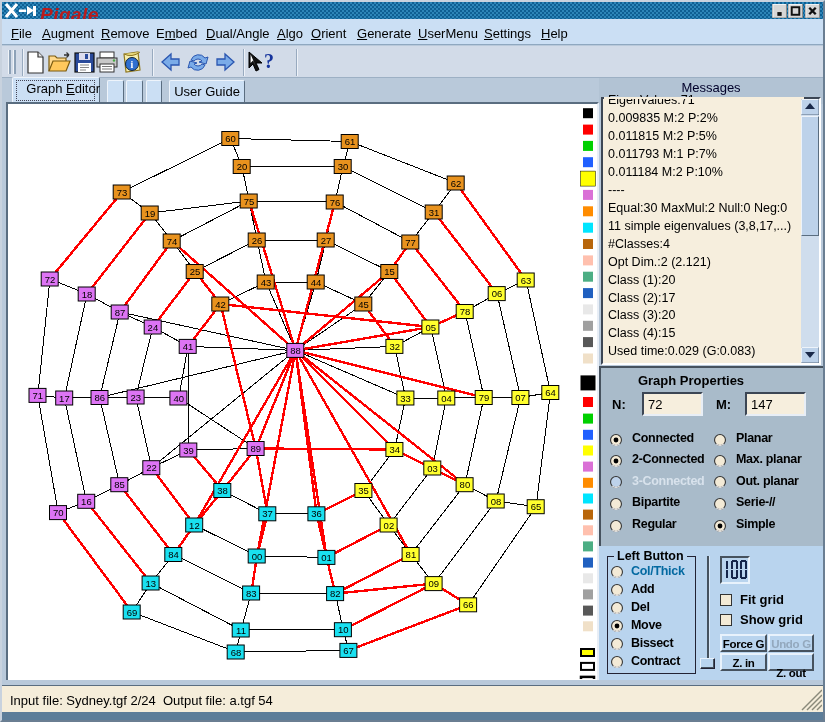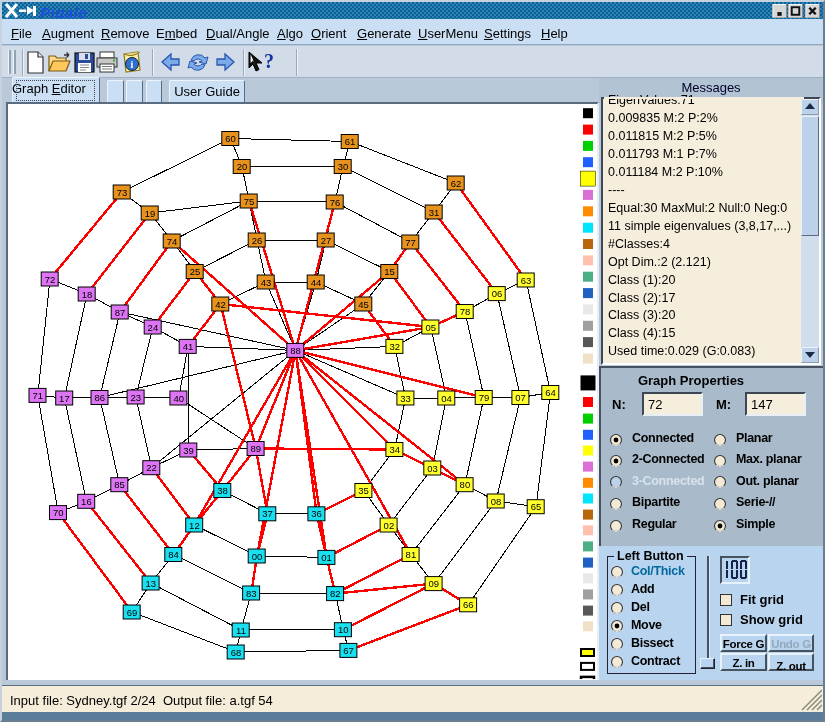--- a/index.html
+++ b/index.html
@@ -10,21 +10,21 @@
 <div class="abs" style="left:0;top:0;width:825px;height:722px;border:2px solid #c8d2de;border-right-color:#6a7e92;border-bottom-color:#6a7e92;z-index:50;pointer-events:none"></div>
 <div class="abs" style="left:2px;top:2px;width:821px;height:17px;background:#0e5f93;
 background-image:radial-gradient(circle at 1px 1px,#2c85b8 0.85px,rgba(0,0,0,0) 1.1px),radial-gradient(circle at 1px 1px,#2c85b8 0.85px,rgba(0,0,0,0) 1.1px);
 background-size:4px 4px,4px 4px;background-position:0 0,2px 2px;"></div>
 <svg class="abs" style="left:5px;top:3px" width="34" height="15" viewBox="0 0 34 15">
 <path d="M1 1 L12 14 M12 1 L1 14" stroke="#fff" stroke-width="3"></path>
 <rect x="14" y="6.5" width="7" height="2.5" fill="#fff"></rect>
 <path d="M22 3 L29 7.5 L22 12 Z" fill="#fff"></path>
     <rect x="28" y="3" width="3" height="10" fill="#fff"></rect>
 </svg>
-<div class="abs" style="left:40px;top:4px;color:#1d4ed8;font-size:15px;font-style:italic;font-weight:bold;letter-spacing:0.5px">Pigale</div>
+<div class="abs" style="left:40px;top:4px;color:#b91c1c;font-size:19px;font-style:italic;font-weight:bold;letter-spacing:0.5px">Pigale</div>
 <svg class="abs" style="left:772px;top:4px" width="15" height="14" viewBox="0 0 13 13">
 <rect x="0" y="0" width="13" height="13" fill="#d6d6d6" stroke="#8a8a8a" stroke-width="1"></rect>
 <path d="M0.5 12.5 V0.5 H12.5" stroke="#f2f2f2" fill="none"></path>
     <rect x="4.5" y="7.5" width="4" height="3.5" fill="#111"></rect>
   </svg>
 <svg class="abs" style="left:788px;top:4px" width="15" height="14" viewBox="0 0 13 13">
 <rect x="0" y="0" width="13" height="13" fill="#d6d6d6" stroke="#8a8a8a" stroke-width="1"></rect>
 <path d="M0.5 12.5 V0.5 H12.5" stroke="#f2f2f2" fill="none"></path>
     <rect x="3" y="3" width="7" height="7" fill="none" stroke="#111" stroke-width="1.8"></rect>
   </svg>
@@ -103,21 +103,21 @@
       <path d="M5.5 3 l0 11 3 -3 3.2 6.6" fill="#fff" stroke="none" transform="scale(0.8) translate(1.5,1)"></path>
       <text x="19" y="17" font-size="20" font-weight="bold" fill="#16349c" font-family="Liberation Serif">?</text>
     </g>
 </svg>
 <div class="abs" style="left:22px;top:49px;width:2px;height:27px;border-left:1px solid #98aabf;border-right:1px solid #eef2f8"></div>
 <div class="abs" style="left:152px;top:49px;width:2px;height:27px;border-left:1px solid #98aabf;border-right:1px solid #eef2f8"></div>
 <div class="abs" style="left:243px;top:49px;width:2px;height:27px;border-left:1px solid #98aabf;border-right:1px solid #eef2f8"></div>
 <div class="abs" style="left:296px;top:49px;width:2px;height:27px;border-left:1px solid #98aabf;border-right:1px solid #eef2f8"></div>
 <div class="abs" style="left:2px;top:78px;width:821px;height:26px;background:#b9c9da"></div>
 <div class="abs" style="left:12px;top:77px;width:88px;height:27px;background:#cbdff4;border:1px solid #5a6d80;border-bottom:none;border-top-color:#eef4fb;border-left-color:#eef4fb;border-radius:2px 2px 0 0"></div>
-<div class="abs" style="left:12px;top:81px;width:88px;text-align:left;font-size:13px;">Graph <u>E</u>ditor</div>
+<div class="abs" style="left:12px;top:81px;width:88px;text-align:right;font-size:13px;">Graph <u>E</u>ditor</div>
 <div class="abs" style="left:16px;top:80px;width:79px;height:21px;border:1px dotted #445;"></div>
 <div class="abs" style="left:107px;top:80px;width:17px;height:24px;background:#cbdff4;border:1px solid #5a6d80;border-bottom:none;border-top-color:#eef4fb;border-left-color:#eef4fb;border-radius:2px 2px 0 0"></div>
 <div class="abs" style="left:126px;top:80px;width:17px;height:24px;background:#cbdff4;border:1px solid #5a6d80;border-bottom:none;border-top-color:#eef4fb;border-left-color:#eef4fb;border-radius:2px 2px 0 0"></div>
 <div class="abs" style="left:146px;top:80px;width:16px;height:24px;background:#cbdff4;border:1px solid #5a6d80;border-bottom:none;border-top-color:#eef4fb;border-left-color:#eef4fb;border-radius:2px 2px 0 0"></div>
 <div class="abs" style="left:169px;top:80px;width:76px;height:24px;background:#cbdff4;border:1px solid #5a6d80;border-bottom:none;border-top-color:#eef4fb;border-left-color:#eef4fb;border-radius:2px 2px 0 0"></div>
 <div class="abs" style="left:169px;top:84px;width:76px;text-align:center;font-size:13px;">User Guide</div>
 <div class="abs" style="left:6px;top:102px;width:593px;height:580px;background:#fff;border:2px solid #5a6d80;border-right-color:#e8eef6;border-bottom-color:#e8eef6"></div>
 <svg width="588" height="575" viewBox="0 0 588 575" style="position:absolute;left:9px;top:104px">
 <path d="M221.5 34.5L233.0 62.5M233.0 62.5L240.0 97.0M240.0 97.0L248.0 136.0M248.0 136.0L257.0 178.0M341.0 37.5L334.0 62.5M334.0 62.5L326.0 98.0M326.0 98.0L317.0 136.0M317.0 136.0L307.0 178.0M447.0 79.0L425.0 108.0M425.0 108.0L401.5 138.0M380.5 167.5L354.5 200.0M517.0 176.0L488.0 189.6M488.0 189.6L456.0 207.5M421.7 223.0L385.7 242.4M541.5 288.5L511.6 293.5M511.6 293.5L475.0 293.5M475.0 293.5L437.5 294.0M437.5 294.0L396.6 294.0M527.0 402.7L487.0 397.0M487.0 397.0L455.9 380.7M455.9 380.7L423.5 364.0M423.5 364.0L385.7 345.5M424.8 479.6L401.9 450.5M401.9 450.5L379.9 421.0M379.9 421.0L354.6 386.5M339.6 546.4L334.2 525.7M334.2 525.7L326.3 489.6M227.0 548.0L232.0 526.0M232.0 526.0L242.3 489.0M123.0 508.0L141.8 479.0M141.8 479.0L164.6 450.5M49.2 408.6L77.4 397.3M77.4 397.3L110.6 380.7M110.6 380.7L142.6 363.7M142.6 363.7L179.5 346.0M28.8 291.4L55.4 294.0M55.4 294.0L90.7 293.5M90.7 293.5L126.8 293.0M126.8 293.0L169.7 294.0M41.0 175.0L78.0 190.0M78.0 190.0L111.0 208.0M111.0 208.0L143.9 223.0M143.9 223.0L179.0 242.4M113.0 88.0L141.0 109.0M141.0 109.0L163.0 137.0M163.0 137.0L186.0 167.5M221.5 34.5L341.0 37.5M341.0 37.5L447.0 79.0M517.0 176.0L541.5 288.5M541.5 288.5L527.0 402.7M527.0 402.7L459.3 500.8M339.6 546.4L227.0 548.0M227.0 548.0L123.0 508.0M49.2 408.6L28.8 291.4M28.8 291.4L41.0 175.0M113.0 88.0L221.5 34.5M233.0 62.5L334.0 62.5M334.0 62.5L425.0 108.0M488.0 189.6L511.6 293.5M511.6 293.5L487.0 397.0M487.0 397.0L424.8 479.6M334.2 525.7L232.0 526.0M232.0 526.0L141.8 479.0M141.8 479.0L77.4 397.3M77.4 397.3L55.4 294.0M55.4 294.0L78.0 190.0M141.0 109.0L240.0 97.0M240.0 97.0L326.0 98.0M326.0 98.0L401.5 138.0M456.0 207.5L475.0 293.5M475.0 293.5L455.9 380.7M455.9 380.7L401.9 450.5M326.3 489.6L242.3 489.0M242.3 489.0L164.6 450.5M164.6 450.5L110.6 380.7M110.6 380.7L90.7 293.5M90.7 293.5L111.0 208.0M163.0 137.0L240.0 97.0M248.0 136.0L317.0 136.0M317.0 136.0L380.5 167.5M421.7 223.0L437.5 294.0M437.5 294.0L423.5 364.0M423.5 364.0L379.9 421.0M317.6 453.4L248.0 452.0M248.0 452.0L185.4 421.0M142.6 363.7L126.8 293.0M126.8 293.0L143.9 223.0M186.0 167.5L248.0 136.0M257.0 178.0L307.0 178.0M307.0 178.0L354.5 200.0M385.7 242.4L396.6 294.0M396.6 294.0L385.7 345.5M385.7 345.5L354.6 386.5M307.6 409.8L258.5 409.8M258.5 409.8L213.6 386.5M169.7 294.0L179.0 242.4M211.5 200.0L257.0 178.0M179.0 242.4L179.5 346.0M286.5 246.4L257.0 178.0M286.5 246.4L307.0 178.0M286.5 246.4L354.5 200.0M286.5 246.4L385.7 242.4M286.5 246.4L396.6 294.0M286.5 246.4L179.0 242.4M286.5 246.4L111.0 208.0M286.5 246.4L90.7 293.5M286.5 246.4L142.6 363.7M246.8 344.5L179.5 346.0M246.8 344.5L169.7 294.0" stroke="#000" stroke-width="1" fill="none" shape-rendering="crispEdges"></path>
 <path d="M401.5 138.0L380.5 167.5M456.0 207.5L421.7 223.0M459.3 500.8L424.8 479.6M326.3 489.6L317.6 453.4M317.6 453.4L307.6 409.8M242.3 489.0L248.0 452.0M248.0 452.0L258.5 409.8M164.6 450.5L185.4 421.0M185.4 421.0L213.6 386.5M186.0 167.5L211.5 200.0M447.0 79.0L517.0 176.0M459.3 500.8L339.6 546.4M123.0 508.0L49.2 408.6M41.0 175.0L113.0 88.0M424.8 479.6L334.2 525.7M425.0 108.0L488.0 189.6M78.0 190.0L141.0 109.0M401.5 138.0L456.0 207.5M401.9 450.5L326.3 489.6M111.0 208.0L163.0 137.0M380.5 167.5L421.7 223.0M379.9 421.0L317.6 453.4M185.4 421.0L142.6 363.7M143.9 223.0L186.0 167.5M354.5 200.0L385.7 242.4M354.6 386.5L307.6 409.8M213.6 386.5L179.5 346.0M179.0 242.4L211.5 200.0M286.5 246.4L163.0 137.0M286.5 246.4L240.0 97.0M286.5 246.4L326.0 98.0M286.5 246.4L380.5 167.5M286.5 246.4L421.7 223.0M286.5 246.4L475.0 293.5M286.5 246.4L455.9 380.7M286.5 246.4L401.9 450.5M286.5 246.4L385.7 345.5M286.5 246.4L307.6 409.8M286.5 246.4L248.0 452.0M286.5 246.4L317.6 453.4M286.5 246.4L185.4 421.0M286.5 246.4L246.8 344.5M246.8 344.5L385.7 345.5M246.8 344.5L258.5 409.8M246.8 344.5L213.6 386.5M211.5 200.0L421.7 223.0M385.7 345.5L455.9 380.7M110.6 380.7L164.6 450.5M77.4 397.3L141.8 479.0M326.3 489.6L424.8 479.6M211.5 200.0L246.8 344.5" stroke="#f00" stroke-width="2.4" fill="none" shape-rendering="crispEdges"></path>
@@ -450,21 +450,21 @@
       </g>
     </g>
   </svg>
 <div class="abs" style="left:720px;top:594px;width:12px;height:12px;background:#f3ead6;border:1.5px solid #333"></div>
 <div class="abs" style="left:740px;top:592px;font-size:13px;font-weight:bold">Fit grid</div>
 <div class="abs" style="left:720px;top:614px;width:12px;height:12px;background:#f3ead6;border:1.5px solid #333"></div>
 <div class="abs" style="left:740px;top:612px;font-size:13px;font-weight:bold">Show grid</div>
 <div class="abs" style="left:720px;top:634px;width:47px;height:18px;background:#b9d4ee;border:2px solid #46525e;border-top-color:#e8f2fc;border-left-color:#e8f2fc;text-align:center;font-size:11.5px;font-weight:bold;color:#000;padding-top:2px;white-space:nowrap;letter-spacing:-0.3px">Force G</div>
 <div class="abs" style="left:768px;top:634px;width:46px;height:18px;background:#b9d4ee;border:2px solid #46525e;border-top-color:#e8f2fc;border-left-color:#e8f2fc;text-align:center;font-size:11.5px;font-weight:bold;color:#93a8bd;padding-top:2px;white-space:nowrap;letter-spacing:-0.3px">Undo G</div>
 <div class="abs" style="left:720px;top:653px;width:47px;height:18px;background:#b9d4ee;border:2px solid #46525e;border-top-color:#e8f2fc;border-left-color:#e8f2fc;text-align:center;font-size:11.5px;font-weight:bold;color:#000;padding-top:2px;white-space:nowrap;letter-spacing:-0.3px">Z. in</div>
-<div class="abs" style="left:768px;top:653px;width:46px;height:18px;background:#b9d4ee;border:2px solid #46525e;border-top-color:#e8f2fc;border-left-color:#e8f2fc;text-align:center;font-size:11.5px;font-weight:bold;color:#000;padding-top:5px;white-space:nowrap;letter-spacing:-0.3px">Z. out</div>
+<div class="abs" style="left:768px;top:653px;width:46px;height:18px;background:#b9d4ee;border:2px solid #46525e;border-top-color:#e8f2fc;border-left-color:#e8f2fc;text-align:center;font-size:11.5px;font-weight:bold;color:#000;padding-top:12px;white-space:nowrap;letter-spacing:-0.3px">Z. out</div>
 <div class="abs" style="left:2px;top:680px;width:821px;height:6px;background:#b9c9da;border-bottom:1px solid #5a6d80"></div>
 <div class="abs" style="left:2px;top:686px;width:821px;height:26px;background:#f5edda"></div>
 <div class="abs" style="left:10px;top:693px;font-size:13px;color:#000">Input file: Sydney.tgf 2/24&nbsp; Output file: a.tgf 54</div>
 <svg class="abs" style="left:800px;top:688px" width="22" height="23" viewBox="0 0 22 23">
     <g stroke="#8a8a7a" stroke-width="1.5">
       <path d="M22 2 L2 22"></path>
       <path d="M22 7 L7 22"></path>
       <path d="M22 12 L12 22"></path>
       <path d="M22 17 L17 22"></path>
     </g>

